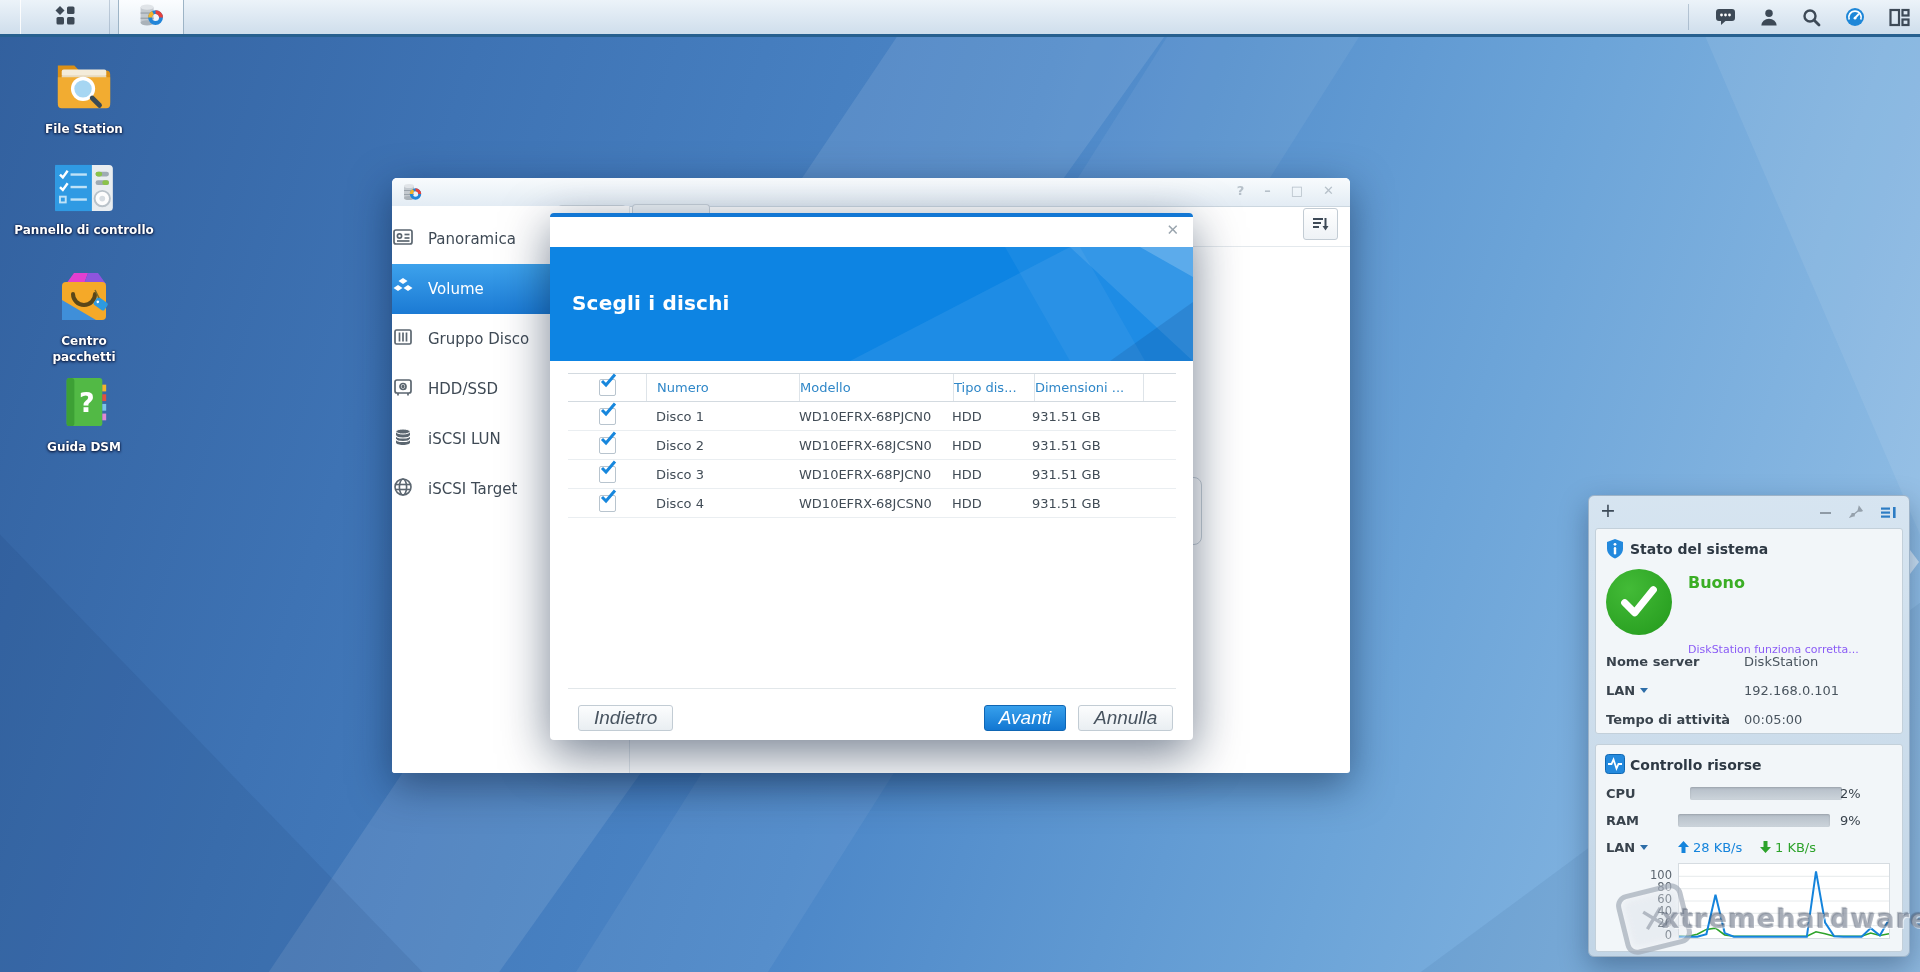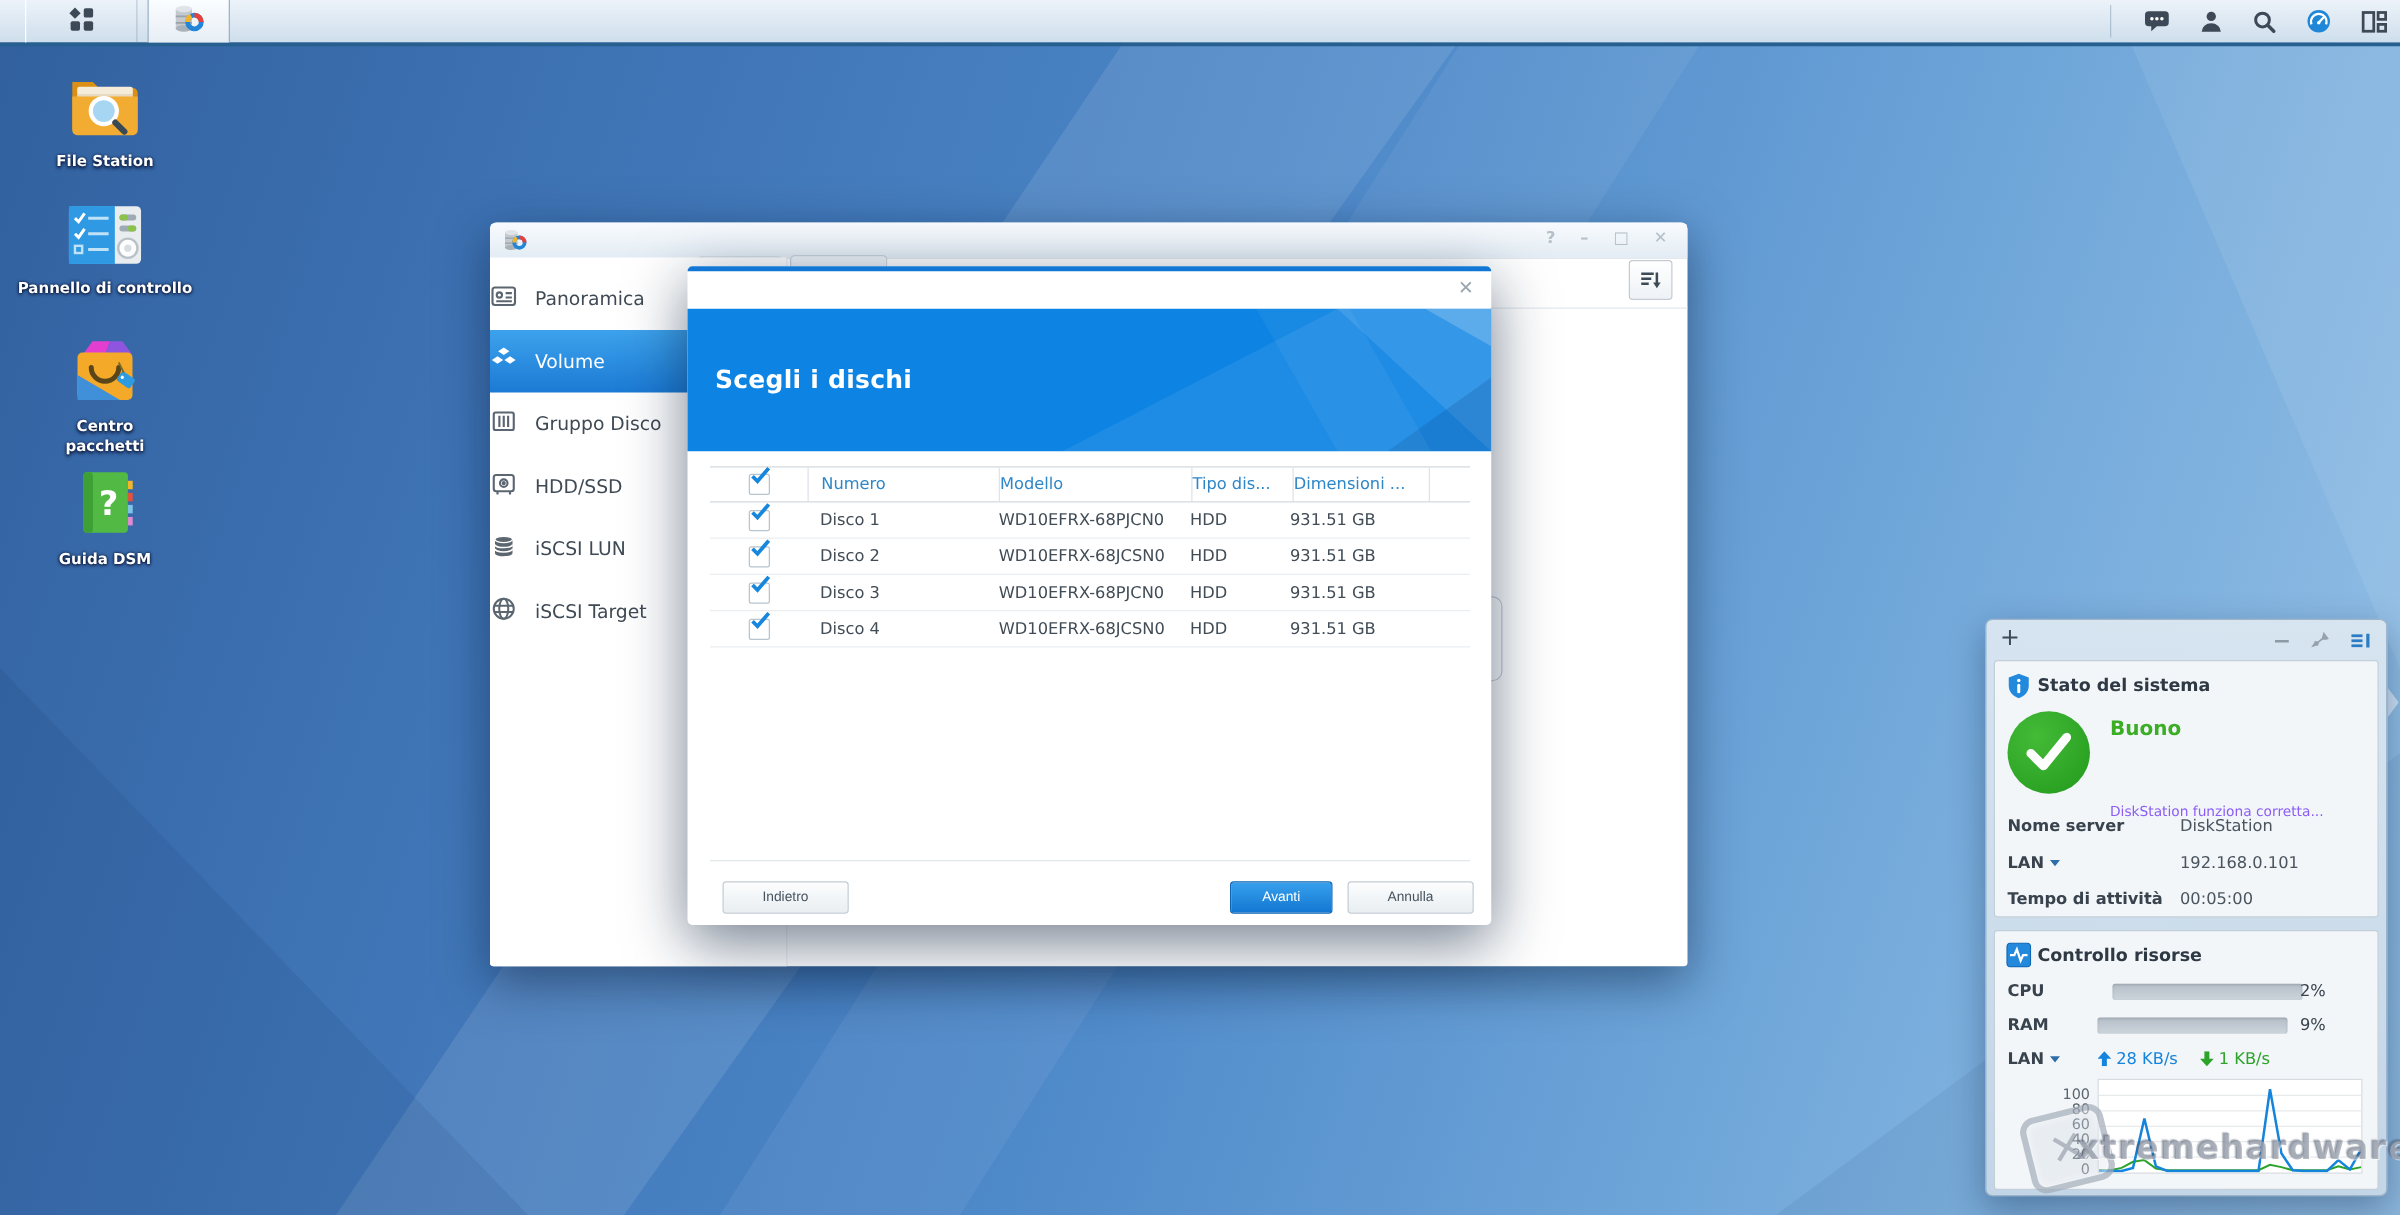--- a/index.html
+++ b/index.html
@@ -80,22 +80,22 @@
   .c0{width:78px;display:flex;justify-content:center;align-self:stretch;align-items:center;}
   .c1{width:153px;box-sizing:border-box;padding-left:10px;align-self:stretch;display:flex;align-items:center;}
   .c2{width:153px;align-self:stretch;display:flex;align-items:center;}
   .c3{width:80px;align-self:stretch;display:flex;align-items:center;}
   .c4{width:108px;align-self:stretch;display:flex;align-items:center;}
   .c5{flex:1;}
   .thead .c0,.thead .c1,.thead .c2,.thead .c3,.thead .c4{border-right:1px solid #dee4e9;}
   .cb{position:relative;width:15px;height:15px;background:#fff;border:1px solid #b8c4ce;border-radius:2px;cursor:pointer;}
   .cb svg{position:absolute;left:0px;top:-7px;}
   .dlg-hr{position:absolute;left:18px;right:17px;top:475px;border-top:1px solid #e2e7ea;}
-  .btn{position:absolute;height:26px;border-radius:3px;font-size:11px;display:inline-flex;
-    align-items:center;justify-content:center;padding:0 31px;cursor:pointer;box-sizing:border-box;}
+  .btn{position:absolute;height:26px;border-radius:3px;font-size:19px;display:inline-flex;
+    align-items:center;justify-content:center;padding:0 15px;cursor:pointer;box-sizing:border-box;font-style:italic;}
   .btn-gray{background:linear-gradient(#fcfdfe,#e9eef2);border:1px solid #c2ccd4;color:#47535f;}
   .btn-blue{background:linear-gradient(#37a0ec,#1277d2);border:1px solid #0f66b4;color:#fff;}
 
   
   .panel{position:absolute;left:1588px;top:495px;width:322px;height:462px;z-index:40;
     background:linear-gradient(rgba(217,230,241,.97),rgba(197,215,231,.97));
     border:1px solid #9db3c8;border-radius:6px;box-shadow:0 10px 28px rgba(10,30,60,.35);box-sizing:border-box;}
   .panel-plus{position:absolute;left:11px;top:3px;font-size:19px;color:#3c4a58;cursor:pointer;}
   .panel-icons{position:absolute;right:12px;top:8px;display:flex;gap:17px;align-items:center;}
   .panel-icons>*{cursor:pointer;}

